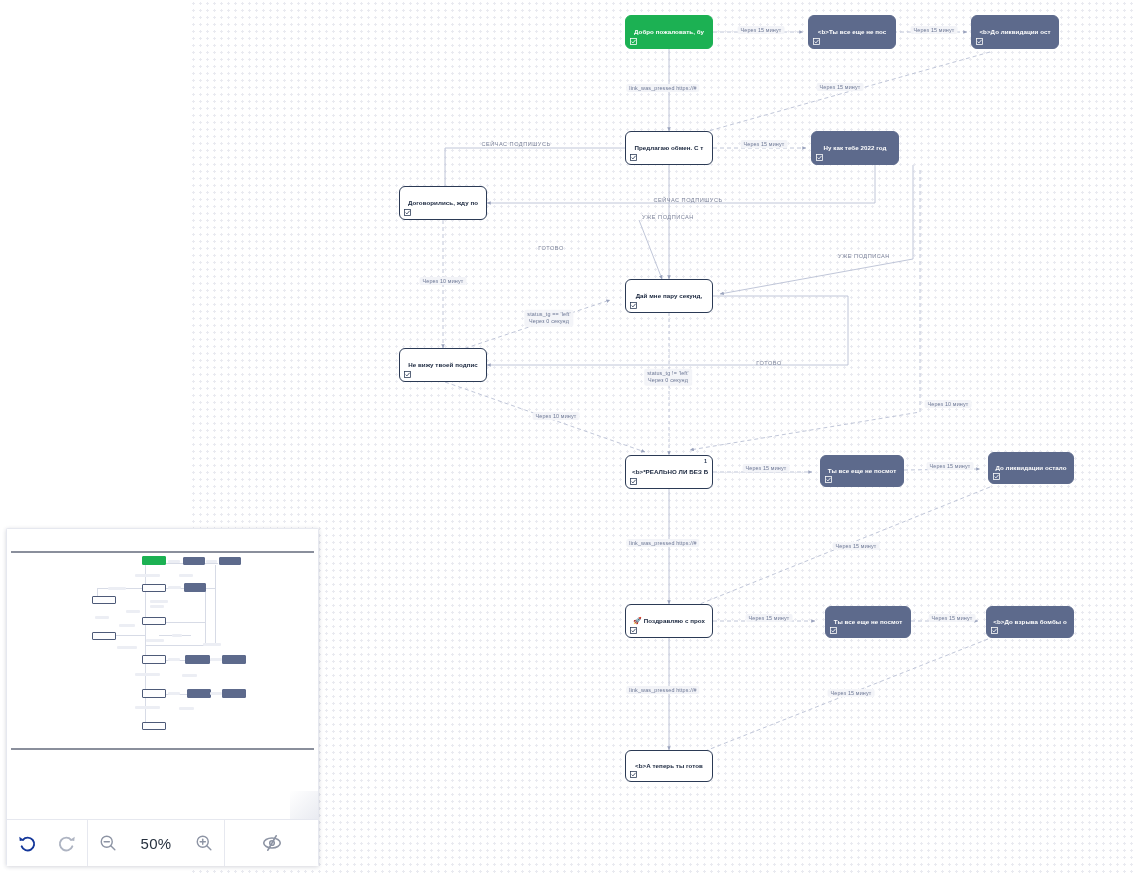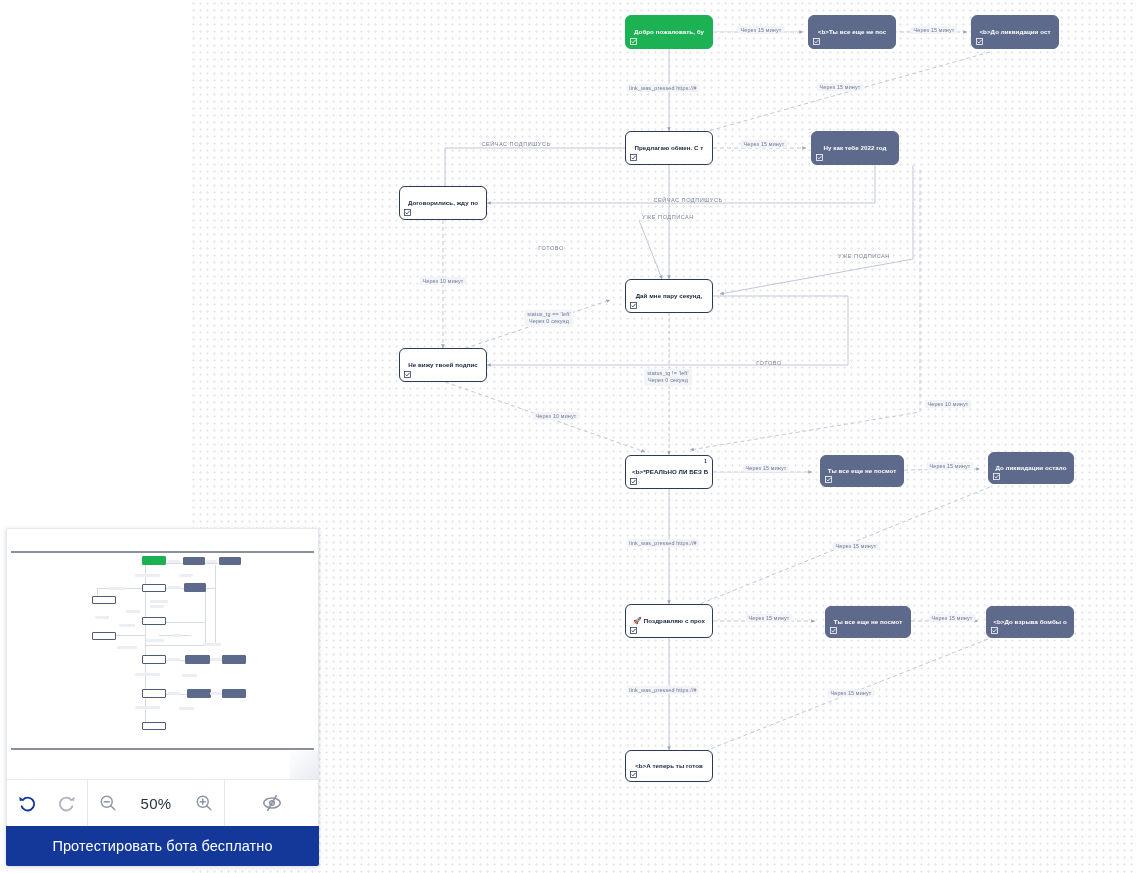--- a/index.html
+++ b/index.html
@@ -423,14 +423,13 @@
       <div class="tb-btn" title="hide">
         <svg width="22" height="22" viewBox="0 0 24 24">
           <ellipse cx="12" cy="12" rx="9" ry="5.4" fill="none" stroke="#8d94a4" stroke-width="1.7"></ellipse>
           <circle cx="12" cy="12" r="2.5" fill="none" stroke="#8d94a4" stroke-width="1.7"></circle>
           <line x1="16.5" y1="4.2" x2="7.5" y2="19.8" stroke="#8d94a4" stroke-width="1.9" stroke-linecap="round"></line>
         </svg>
       </div>
     </div>
   </div>
 
-  <div id="cta">Протестировать бота бесплатно</div>
 </div>
 
 </body></html>

